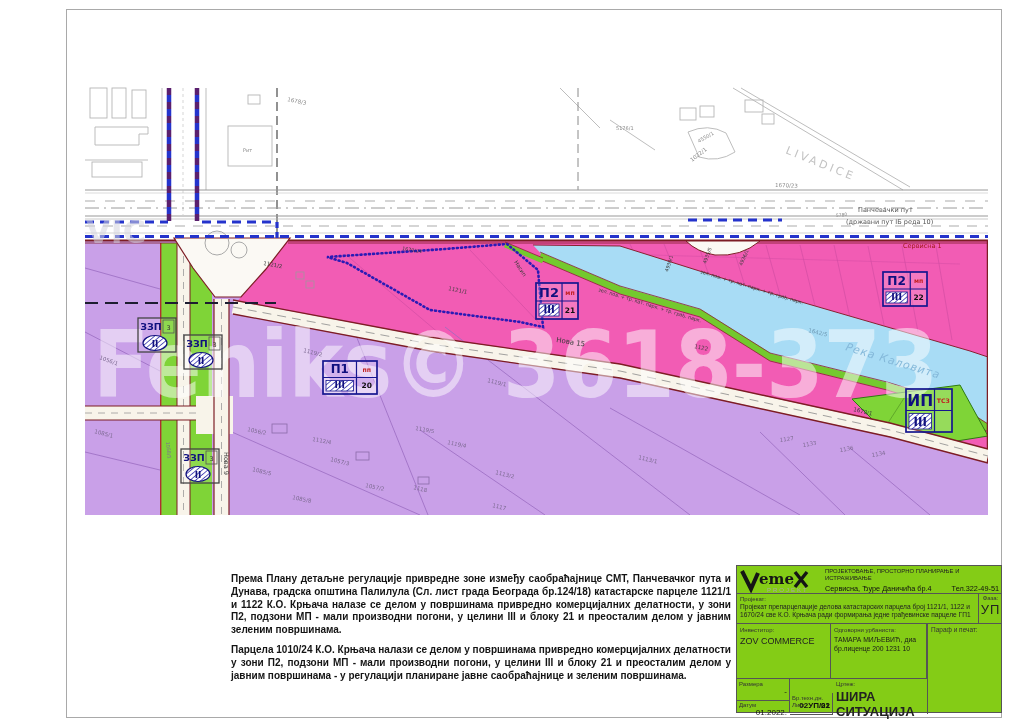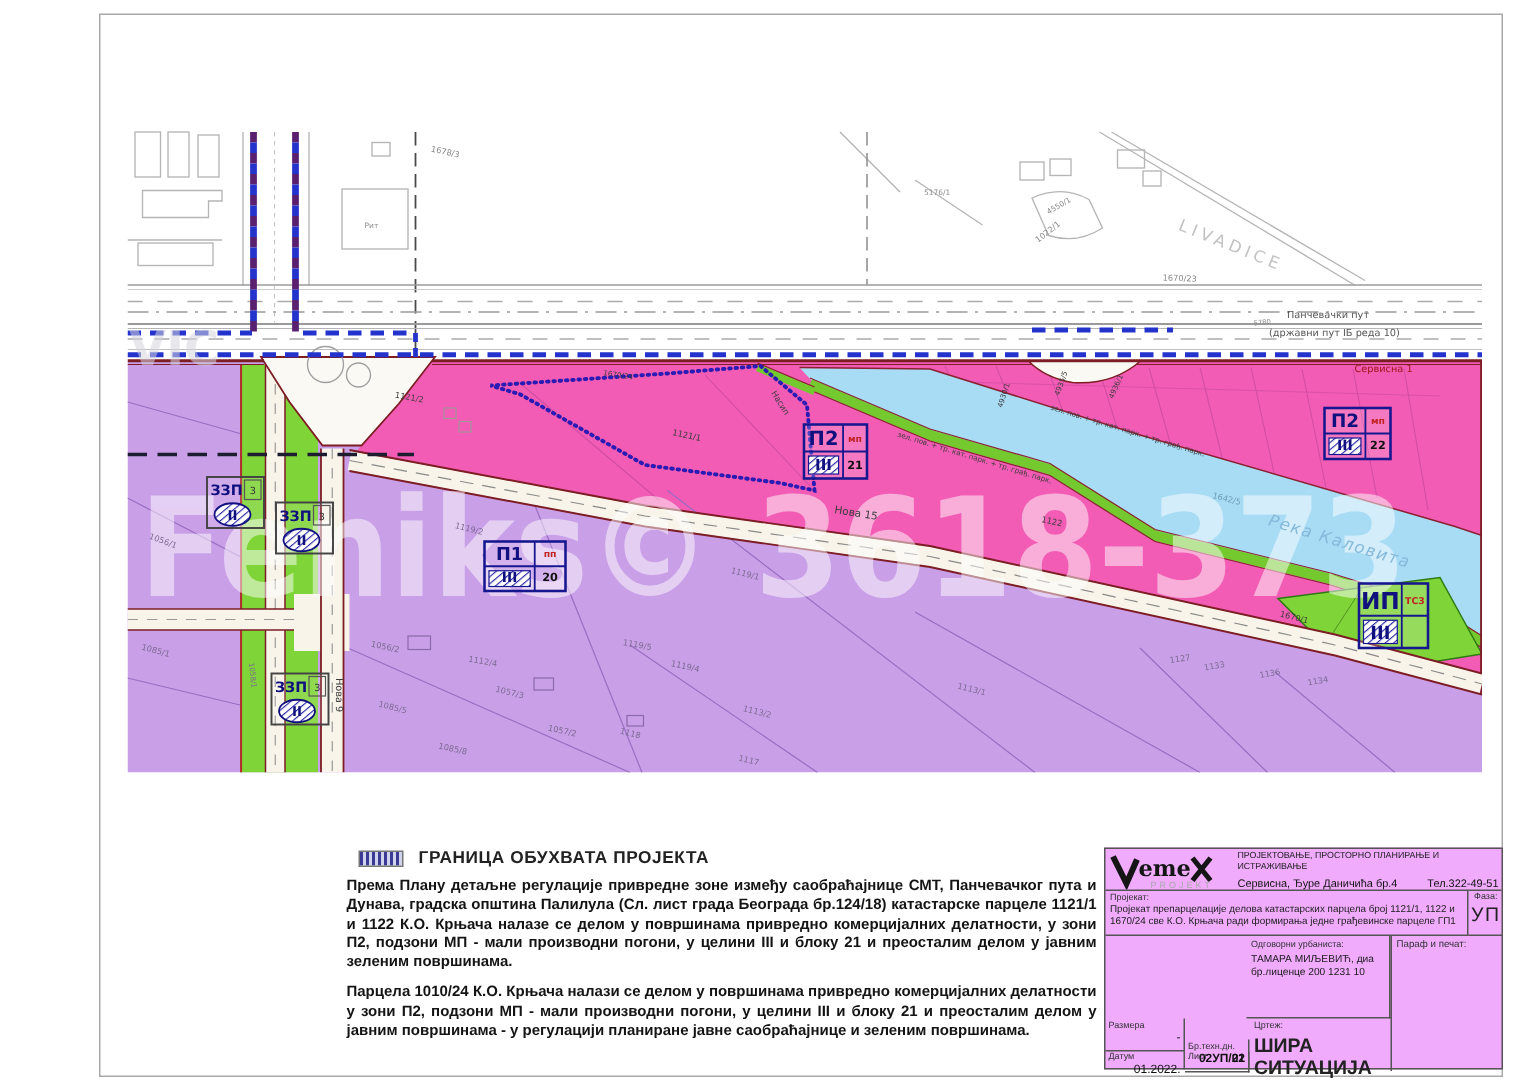--- a/index.html
+++ b/index.html
@@ -11,21 +11,21 @@
   
   #legend{position:absolute;left:231px;top:566px;width:500px;}
   .legend-row{display:flex;align-items:center;gap:10px;margin-left:8px;}
   .legend-sym{display:inline-block;width:28px;height:9px;border:1px solid #777;
       background:repeating-linear-gradient(90deg,#3a3a96 0 2px,#cfd4ec 2px 4px);}
   .legend-title{font-size:11.5px;font-weight:bold;letter-spacing:.4px;color:#222;}
   .para{font-size:10px;font-weight:bold;text-align:justify;line-height:1.28;
         color:#141414;margin:7px 0 0 0;}
   
   #tb{position:absolute;left:736px;top:565px;width:266px;height:148px;
-      border:1px solid #555;background:#f0abfc;box-sizing:border-box;font-size:7px;}
+      border:1px solid #555;background:#84cc16;box-sizing:border-box;font-size:7px;}
   #tb div{box-sizing:border-box;position:absolute;}
   .tb-label{font-size:6px;color:#333;}
   .tb-r1{left:0;top:0;width:100%;height:28px;border-bottom:1px solid #555;
          display:flex;align-items:center;}
   .tb-logo{position:relative !important;width:88px;height:26px;flex:0 0 88px;}
   .tb-company{position:relative !important;flex:1;padding:2px 2px 0 0;}
   .tb-co1{position:relative !important;font-size:5.9px;color:#222;line-height:1.15;}
   .tb-co2{position:relative !important;display:flex;justify-content:space-between;
           font-size:7.3px;color:#111;margin-top:2px;}
   .tb-proj{left:0;top:28px;width:242px;height:30px;border-bottom:1px solid #555;
@@ -324,24 +324,20 @@
         <rect x="206" y="451" width="11" height="13" fill="none" stroke="#555555" stroke-width="0.8"></rect>
         <text x="194" y="461" font-size="9.5" fill="#10107e" font-family="DejaVu Sans, sans-serif" font-weight="bold" text-anchor="middle">ЗЗП</text>
         <text x="211.5" y="460.5" font-size="6.5" fill="#333333" font-family="DejaVu Sans, sans-serif" text-anchor="middle">3</text>
         <ellipse cx="198" cy="474" rx="12" ry="7.5" fill="url(#hatch)" stroke="#10107e" stroke-width="1.2"></ellipse>
         <text x="198" y="477.5" font-size="9" fill="#10107e" font-family="DejaVu Sans, sans-serif" font-weight="bold" text-anchor="middle">II</text>
       </g>
     </g>
 </svg>
 
 <div id="legend">
-  <div class="legend-row">
-    <span class="legend-sym"></span>
-    <span class="legend-title">ГРАНИЦА ОБУХВАТА ПРОЈЕКТА</span>
-  </div>
   <p class="para">Према Плану детаљне регулације привредне зоне између саобраћајнице СМТ, Панчевачког пута и Дунава, градска општина Палилула (Сл. лист града Београда бр.124/18) катастарске парцеле 1121/1 и 1122 К.О. Крњача налазе се делом у површинама привредно комерцијалних делатности, у зони П2, подзони МП - мали производни погони, у целини III и блоку 21 и преосталим делом у јавним зеленим површинама.</p>
   <p class="para">Парцела 1010/24 К.О. Крњача налази се делом у површинама привредно комерцијалних делатности у зони П2, подзони МП - мали производни погони, у целини III и блоку 21 и преосталим делом у јавним површинама - у регулацији планиране јавне саобраћајнице и зеленим површинама.</p>
 </div>
 
 <div id="tb">
   <div class="tb-r1">
     <div class="tb-logo">
       <svg width="88" height="26" viewBox="0 0 88 26" xmlns="http://www.w3.org/2000/svg">
         <path d="M5,4 L14,22 L21,6" stroke="#151515" stroke-width="4" fill="none"></path>
         <text x="22" y="17" font-family="DejaVu Serif, serif" font-weight="bold" font-size="15" fill="#151515">eme</text>
@@ -360,20 +356,24 @@
 
   <div class="tb-proj">
     <span class="tb-label">Пројекат:</span>
     <div class="body">Пројекат препарцелације делова катастарских парцела број 1121/1, 1122 и 1670/24 све К.О. Крњача ради формирања једне грађевинске парцеле ГП1</div>
   </div>
   <div class="tb-faza">
     <span class="tb-label">Фаза:</span>
     <div class="val">УП</div>
   </div>
 
+  <div class="tb-inv">
+    <span class="tb-label">Инвеститор:</span>
+    <div class="val">ZOV COMMERCE</div>
+  </div>
   <div class="tb-urb">
     <span class="tb-label">Одговорни урбаниста:</span>
     <div class="l2">ТАМАРА МИЉЕВИЋ, диа</div>
     <div class="l3">бр.лиценце 200 1231 10</div>
   </div>
   <div class="tb-paraf">
     <span class="tb-label" style="font-size:6.5px">Параф и печат:</span>
   </div>
 
   <div class="tb-razmera">

